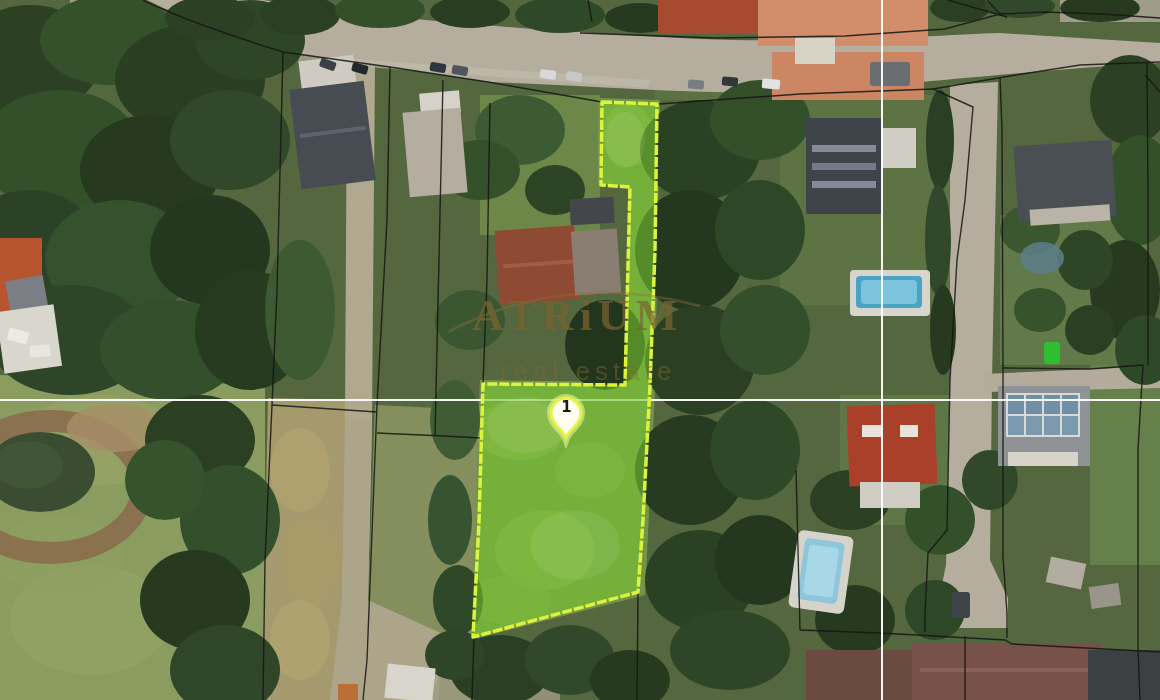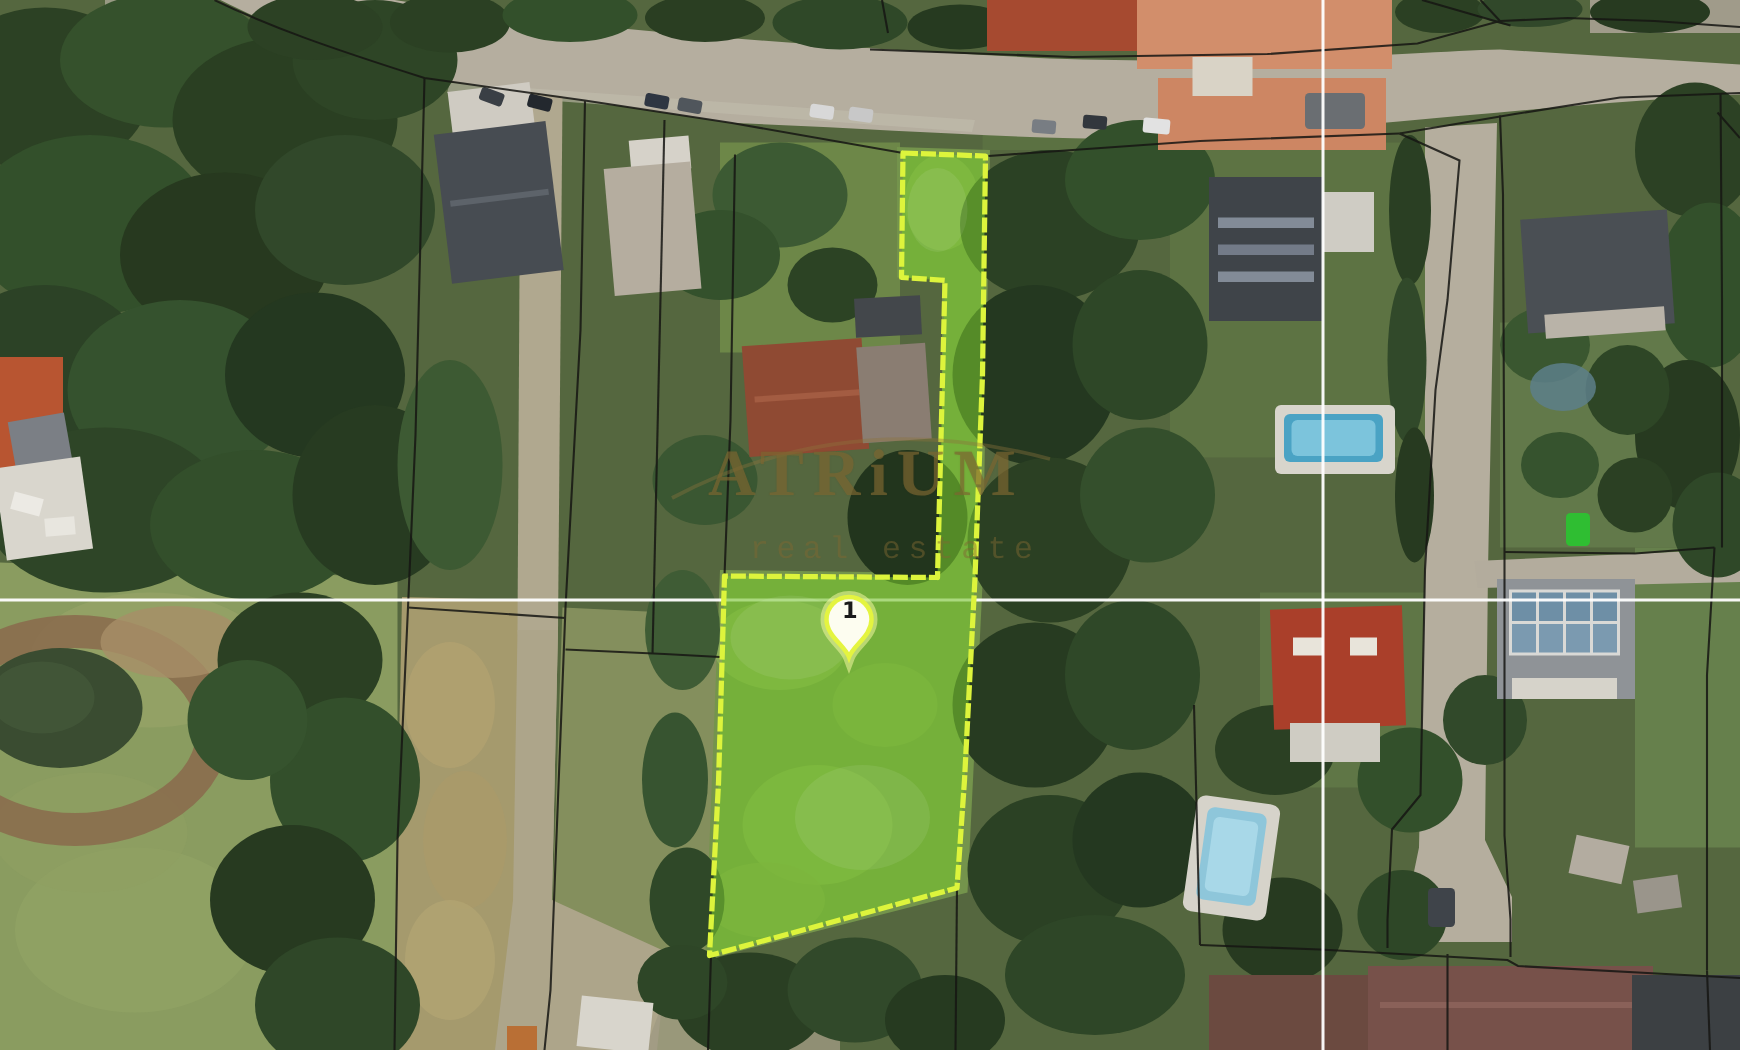--- a/index.html
+++ b/index.html
@@ -15,22 +15,22 @@
   .wm-brand{
     position:absolute;left:472px;top:290px;
     font-family:"Liberation Serif","DejaVu Serif",serif;
     font-size:44px;font-weight:bold;letter-spacing:6px;
     color:rgba(128,105,50,0.62);
     text-shadow:0 0 1px rgba(90,75,35,0.25);
     white-space:nowrap;
   }
   .wm-tagline{
     position:absolute;left:500px;top:356px;
-    font-family:Liberation Mono, monospace;
-    font-size:21px;letter-spacing:5px;
+    font-family:Liberation Sans, sans-serif;
+    font-size:26px;letter-spacing:5px;
     color:rgba(128,105,50,0.48);
     white-space:nowrap;
   }
   .marker-label{
     position:absolute;left:551px;top:398px;width:31px;text-align:center;
     font-size:15px;font-weight:bold;color:#1a1a1a;pointer-events:none;
   }
 </style>
 </head>
 <body>

